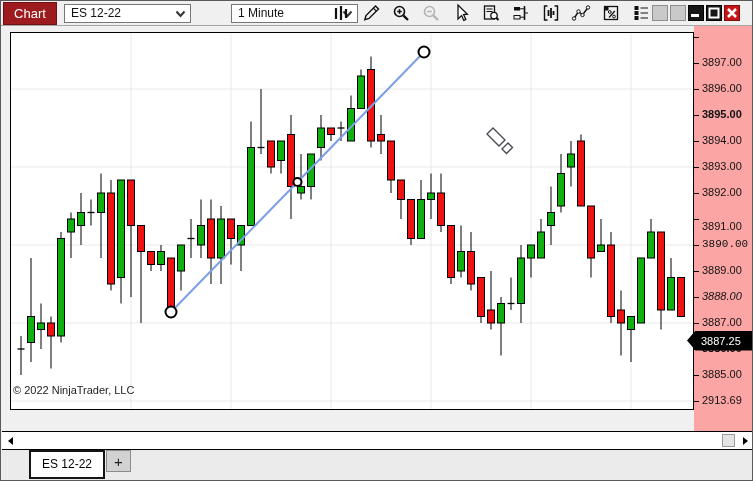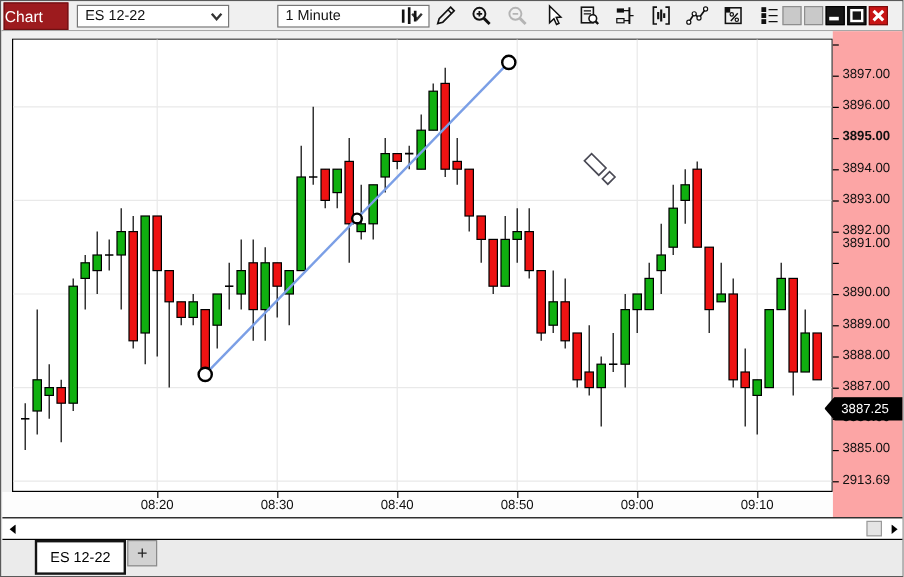--- a/index.html
+++ b/index.html
@@ -4,21 +4,21 @@
 <style>
   html,body{margin:0;padding:0;background:#d8d8d8;}
   #win{position:relative;width:753px;height:481px;background:#f0f0f0;
        font-family:"Liberation Sans",sans-serif;border:1px solid #5a5a5a;box-sizing:border-box;
        overflow:hidden;}
   
   #toolbar{position:absolute;left:0;top:0;width:100%;height:25px;background:#f0f0f0;
            border-bottom:1px solid #a6a6a6;box-sizing:border-box;}
   #chart-tab{position:absolute;left:2px;top:1px;width:54px;height:23px;background:#9d1b1e;
              border:1px solid #6e1113;box-sizing:border-box;color:#fff;font-size:13px;
-             line-height:21px;}
+             text-align:center;line-height:21px;}
   .dd{position:absolute;top:3px;height:19px;background:#fff;border:1px solid #767676;
       box-sizing:border-box;font-size:12px;color:#111;line-height:17px;padding-left:6px;cursor:default;}
   #dd-instr{left:63px;width:127px;}
   #dd-period{left:198px;width:127px;margin-left:32px;}
   .dd svg{position:absolute;right:4px;top:5px;}
   .tb-icons{position:absolute;left:330px;top:2px;display:flex;gap:10px;}
   .tbtn{width:20px;height:20px;display:flex;align-items:center;justify-content:center;}
   .winbtns{position:absolute;right:12px;top:4px;display:flex;gap:2px;}
   .wbtn{width:16px;height:16px;box-sizing:border-box;display:flex;align-items:center;justify-content:center;}
   .wbtn.blank{background:#c9c9c9;border:1px solid #8e8e8e;}
@@ -350,70 +350,57 @@
         <circle cx="161" cy="280" r="5.5" fill="#fff" stroke="#000" stroke-width="2"></circle>
         <circle cx="287.5" cy="150" r="4" fill="#fff" stroke="#000" stroke-width="2"></circle>
         <circle cx="414" cy="20" r="5.5" fill="#fff" stroke="#000" stroke-width="2"></circle>
       </g>
     <g transform="translate(477,96)">
       <polygon points="0,6 6,0 18,12 12,18" fill="#fff" stroke="#4a4a55" stroke-width="1.4"></polygon>
       <polygon points="15,21 21,15 25.5,19.5 19.5,25.5" fill="#fff" stroke="#4a4a55" stroke-width="1.4"></polygon>
     </g>
   </svg>
 
+  <div id="copyright">© 2022 NinjaTrader, LLC</div>
 
   <div id="price-axis">
     <div id="pax-labels">
         <div class="paxtick" style="top: 11px;"></div>
         <div class="paxtick" style="top: 37px;"></div>
         <div class="paxlbl" style="top: 30px;">3897.00</div>
         <div class="paxtick" style="top: 63px;"></div>
         <div class="paxlbl" style="top: 56px;">3896.00</div>
         <div class="paxtick" style="top: 89px;"></div>
         <div class="paxlbl" style="top: 82px; font-weight: bold;">3895.00</div>
         <div class="paxtick" style="top: 115px;"></div>
         <div class="paxlbl" style="top: 108px;">3894.00</div>
         <div class="paxtick" style="top: 141px;"></div>
         <div class="paxlbl" style="top: 134px;">3893.00</div>
         <div class="paxtick" style="top: 167px;"></div>
         <div class="paxlbl" style="top: 160px;">3892.00</div>
         <div class="paxtick" style="top: 193px;"></div>
-        <div class="paxlbl" style="top: 171px;">3891.00</div>
+        <div class="paxlbl" style="top: 194px;">3891.00</div>
         <div class="paxtick" style="top: 219px;"></div>
-        <div class="paxlbl" style="top: 212px;">3890.00</div>
+        <div class="paxlbl" style="top: 212px; font-family: Liberation Mono, monospace;">3890.00</div>
         <div class="paxtick" style="top: 245px;"></div>
         <div class="paxlbl" style="top: 238px;">3889.00</div>
         <div class="paxtick" style="top: 271px;"></div>
-        <div class="paxlbl" style="top: 264px;">3888.00</div>
+        <div class="paxlbl" style="top: 264px; font-style: italic;">3888.00</div>
         <div class="paxtick" style="top: 297px;"></div>
         <div class="paxlbl" style="top: 290px;">3887.00</div>
         <div class="paxtick" style="top: 323px;"></div>
         <div class="paxlbl" style="top: 316px; font-weight: bold;">3886.00</div>
         <div class="paxtick" style="top: 349px;"></div>
         <div class="paxlbl" style="top: 342px;">3885.00</div>
         <div class="paxtick" style="top: 375px;"></div>
         <div class="paxlbl" style="top: 368px;">2913.69</div>
       </div>
     <div id="price-tag" style="top: 280.5px; margin-top: 24px;">3887.25</div>
   </div>
 
-  <div id="time-axis">
-      <div class="taxtick" style="left: 129px;"></div>
-      <div class="taxlbl" style="left: 129px;">08:20</div>
-      <div class="taxtick" style="left: 229px;"></div>
-      <div class="taxlbl" style="left: 229px;">08:30</div>
-      <div class="taxtick" style="left: 329px;"></div>
-      <div class="taxlbl" style="left: 329px;">08:40</div>
-      <div class="taxtick" style="left: 429px;"></div>
-      <div class="taxlbl" style="left: 429px;">08:50</div>
-      <div class="taxtick" style="left: 529px;"></div>
-      <div class="taxlbl" style="left: 529px;">09:00</div>
-      <div class="taxtick" style="left: 629px;"></div>
-      <div class="taxlbl" style="left: 629px;">09:10</div>
-    </div>
 
   <div id="scroll-row">
     <div class="sarrow" style="left:1px;">
       <svg width="8" height="8" viewBox="0 0 8 8">
         <polygon points="6,0 6,8 1,4" fill="#000"></polygon>
       </svg>
     </div>
     <div id="scroll-thumb"></div>
     <div class="sarrow" style="right:1px;">
       <svg width="8" height="8" viewBox="0 0 8 8">

